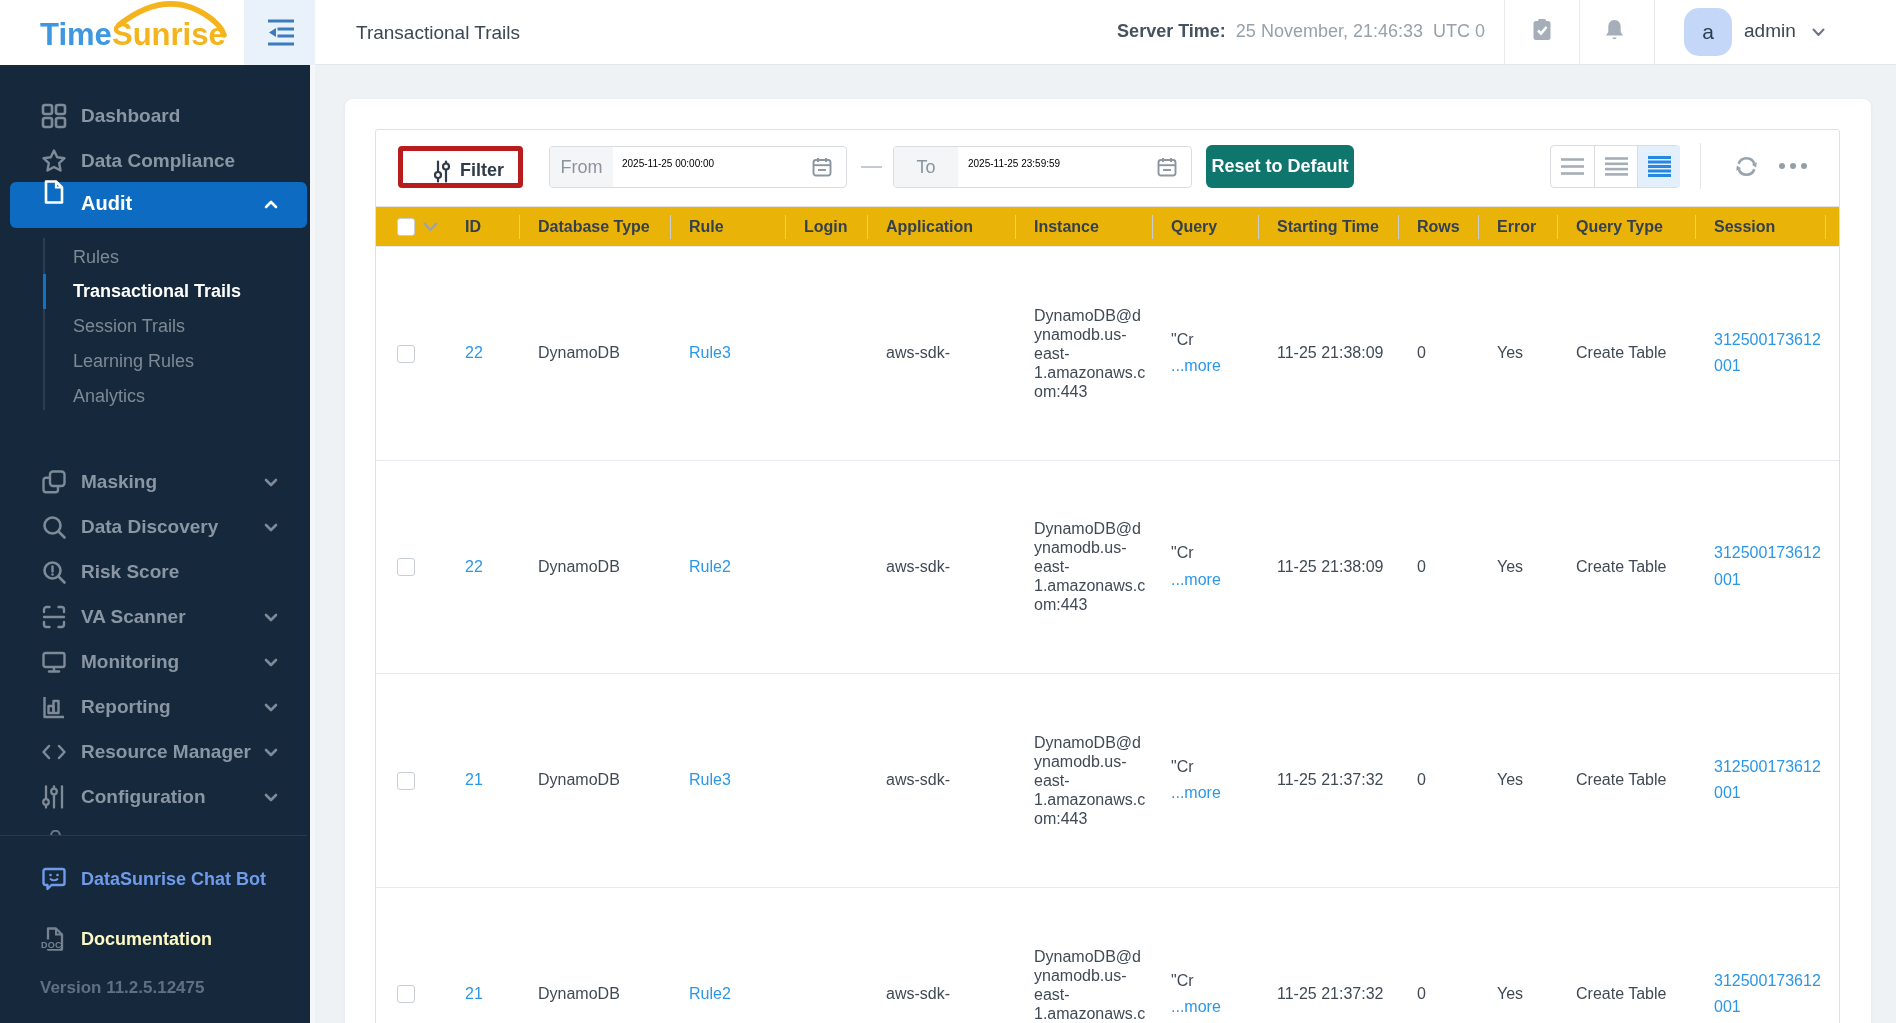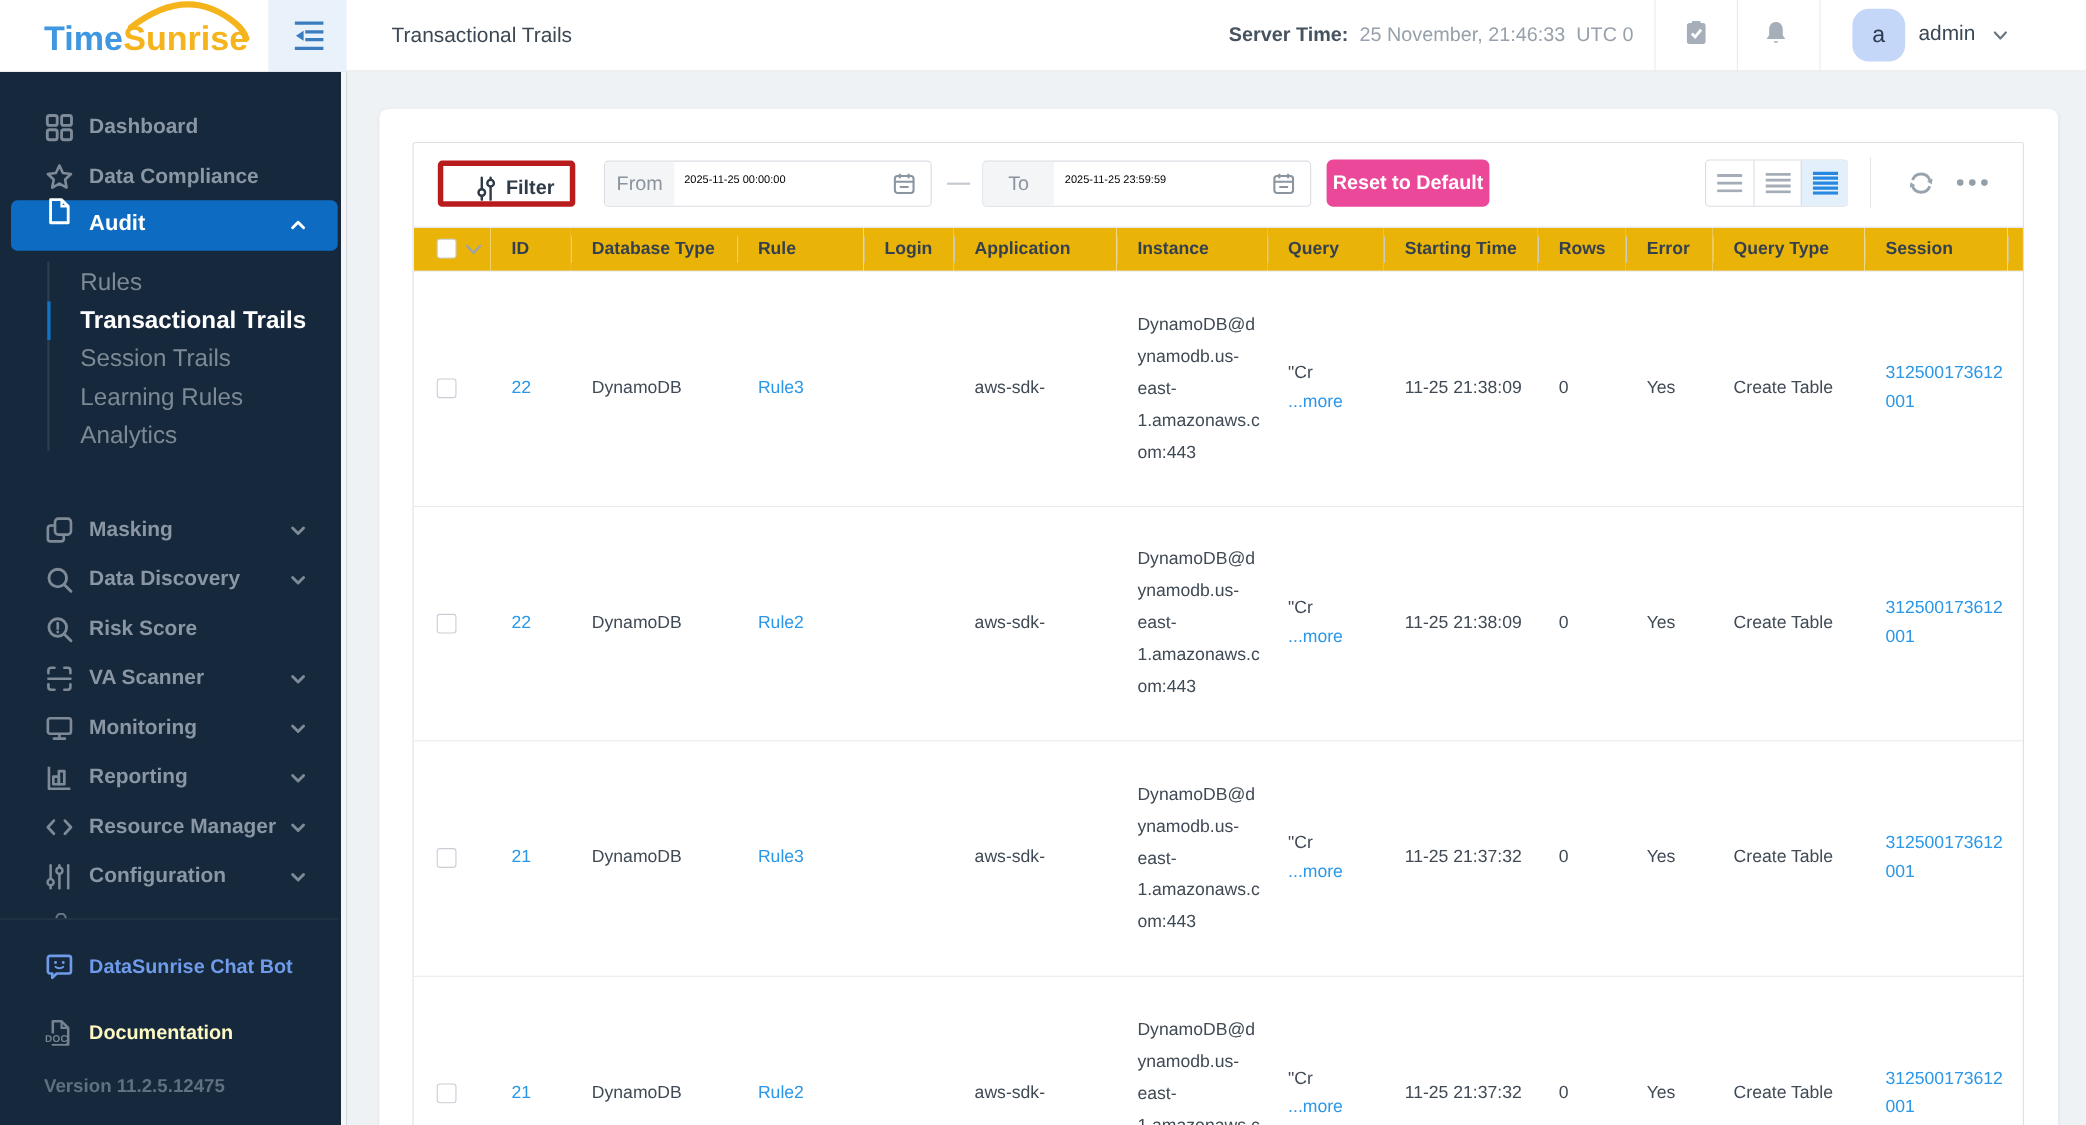--- a/index.html
+++ b/index.html
@@ -26,21 +26,21 @@
 #sidebar { position:absolute; left:0; top:65px; width:315px; height:958px; background:#16293c; }
 #sidebar .sb-track { position:absolute; right:0; top:0; width:5px; height:958px; background:#f4f6f8; }
 .mi { position:absolute; left:0; width:307px; height:45px; color:#8a96a4; }
 .ictr { position:absolute; left:41px; top:50%; margin-top:-13px; width:26px; height:26px; }
 .mi .lbl { position:absolute; left:81px; top:50%; transform:translateY(-50%); font-size:19px; font-weight:600; white-space:nowrap; }
 .mi .caret { position:absolute; left:262px; top:50%; margin-top:-9px; width:18px; height:18px; }
 #audit-item { position:absolute; left:10px; top:117px; width:297px; height:46px; background:#0d6cc1; border-radius:6px; color:#fff; }
 #audit-item .ictr { position:absolute; left:31px; top:10px; width:26px; height:26px; }
 #audit-item .lbl { position:absolute; left:71px; top:10px; font-size:20px; font-weight:bold; }
 #audit-item .caret { position:absolute; left:252px; top:14px; width:18px; height:18px; }
-.smi { position:absolute; left:73px; font-size:22px; font-weight:normal; color:#7d8995; white-space:nowrap; transform:translateY(-50%); }
+.smi { position:absolute; left:73px; font-size:18px; font-weight:normal; color:#7d8995; white-space:nowrap; transform:translateY(-50%); }
 .smi.active { color:#ffffff; font-weight:bold; }
 #subline { position:absolute; left:43px; top:173px; width:2px; height:172px; background:#2c3d4f; }
 #subline-active { position:absolute; left:43px; top:209px; width:3px; height:35px; background:#1272c4; }
 #sb-divider { position:absolute; left:0; top:770px; width:307px; height:1px; background:#263a4d; }
 #chatbot { position:absolute; left:0; top:791px; width:307px; height:45px; color:#6f9bea; }
 #chatbot .lbl { position:absolute; left:81px; top:50%; transform:translateY(-50%); font-size:18px; font-weight:bold; color:#6f9bea; }
 #docitem { position:absolute; left:0; top:851px; width:307px; height:45px; color:#76828f; }
 #docitem .lbl { position:absolute; left:81px; top:50%; transform:translateY(-50%); font-size:18px; font-weight:600; color:#fef9c3; }
 #version { position:absolute; left:40px; top:913px; font-size:17px; font-weight:bold; color:#5e7082; }
 
@@ -56,41 +56,41 @@
 #grp-from { left:174px; width:298px; }
 #grp-to { left:518px; width:299px; }
 .dategrp .dlabel { position:absolute; left:0; top:0; height:40px; background:#f4f5f7; color:#8a949e; font-size:18px; text-align:center; line-height:40px; border-radius:3px 0 0 3px; }
 #grp-from .dlabel { width:63px; }
 #grp-to .dlabel { width:64px; }
 .dategrp .dval { position:absolute; top:11px; font-size:10px; color:#000000; white-space:nowrap; }
 #grp-from .dval { left:72px; }
 #grp-to .dval { left:74px; }
 .dategrp .cal { position:absolute; right:14px; top:10px; width:20px; height:20px; }
 #dash { position:absolute; left:486px; top:37px; width:21px; height:2px; background:#c4cad0; }
-#btn-reset { position:absolute; left:831px; top:16px; width:148px; height:43px; background:#ec4899; border-radius:6px; color:#fff; font-size:18px; font-weight:bold; text-align:center; line-height:43px; }
+#btn-reset { position:absolute; left:831px; top:16px; width:148px; height:43px; background:#0f766e; border-radius:6px; color:#fff; font-size:18px; font-weight:bold; text-align:center; line-height:43px; }
 #viewtoggle { position:absolute; left:1175px; top:16px; width:130px; height:43px; border:1px solid #d9dde2; border-radius:4px; background:#fff; }
 .vt { position:absolute; top:0; width:43px; height:41px; }
 .vt.sep { border-left:1px solid #d9dde2; }
 .vt.active { background:#e3effb; }
 #tool-div { position:absolute; left:1325px; top:14px; width:1px; height:46px; background:#e3e6ea; }
 #refresh { position:absolute; left:1359px; top:26px; width:23px; height:23px; }
 #moredots { position:absolute; left:1404px; top:34px; width:30px; height:8px; }
 #moredots i { position:absolute; top:0; width:6px; height:6px; border-radius:50%; background:#93a0a9; }
 
 
 #tbl { position:absolute; left:0px; top:77px; width:1463px; border-collapse:collapse; table-layout:fixed; }
 #tbl th, #tbl td { vertical-align:middle; text-align:left; padding:0 8px 0 19px; overflow:hidden; }
 #tbl thead tr { height:40px; background:#eab308; }
 #tbl thead th { border-top:1px solid #dfe3e7; font-size:16px; font-weight:bold; color:#34404d; position:relative; }
 #tbl thead th.vs:before { content:""; position:absolute; left:0; top:8px; width:1px; height:24px; background:#c9ced4; }
 #tbl tbody tr { height:213.5px; }
 #tbl tbody td { border-top:1px solid #e7eaee; font-size:16px; color:#404a55; }
 a.lnk { color:#2b97e8; text-decoration:none; }
 .cbx { display:inline-block; width:18px; height:18px; border:1px solid #c9ced6; border-radius:3px; background:#fff; vertical-align:middle; }
-.instxt { line-height:29px; white-space:nowrap; }
+.instxt { line-height:19px; white-space:nowrap; }
 .qtxt { line-height:26.5px; }
 .sess { line-height:26.5px; }
 </style>
 </head>
 <body>
 
 <div id="topbar">
   <div id="logo">
     <span class="word d1">Time</span>
       <span class="word d2">Sunrise</span>

